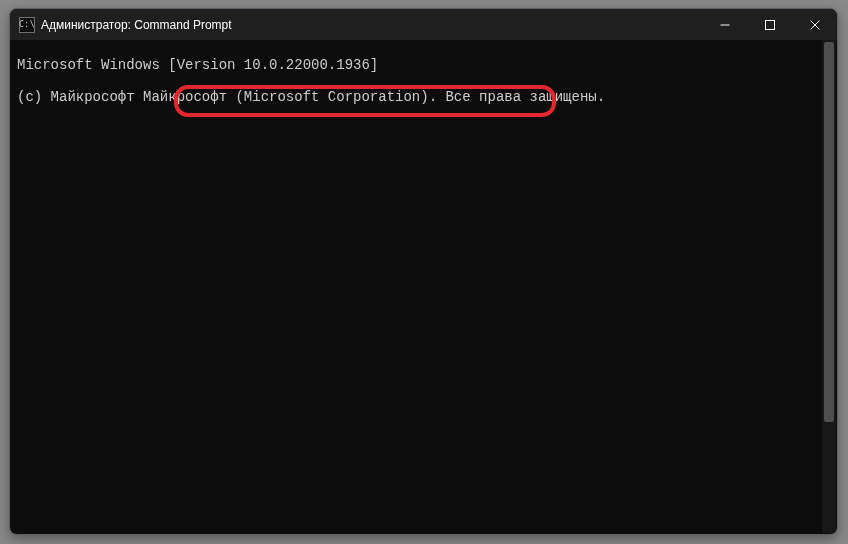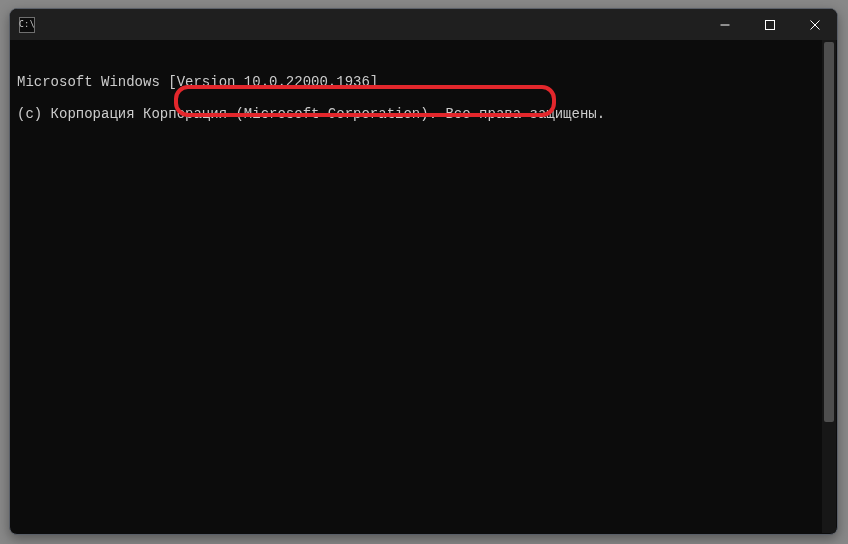--- a/index.html
+++ b/index.html
@@ -61,21 +61,21 @@
   }
   .ctrl-btn svg { display: block; }
   .terminal {
     position: absolute;
     left: 1px; right: 1px; top: 31px; bottom: 1px;
     background: #0c0c0c;
     color: #cccccc;
     font-family: Consolas, "Courier New", monospace;
     font-size: 14px;
     line-height: 16px;
-    padding: 18px 6px;
+    padding: 1px 6px;
     white-space: pre;
   }
   .terminal .line { display: block; }
   .terminal .blank { height: 16px; }
   
   .highlight {
     position: absolute;
     border: 4px solid #e3272c;
     border-radius: 14px;
     pointer-events: none;
@@ -97,20 +97,21 @@
   }
 </style>
 </head>
 <body>
 
 <div class="frame">
   <div class="window">
 
     <div class="titlebar">
       <span class="title-icon">C:\</span>
+      <span class="title-text">Администратор: Command Prompt</span>
       <span class="title-spacer"></span>
       <div class="ctrl-group">
         <div class="ctrl-btn">
           <svg width="10" height="10" viewBox="0 0 10 10">
             <line x1="0.5" y1="5" x2="9.5" y2="5" stroke="#ffffff" stroke-width="1"></line>
           </svg>
         </div>
         <div class="ctrl-btn">
           <svg width="10" height="10" viewBox="0 0 10 10">
             <rect x="0.5" y="0.5" width="9" height="9" fill="none" stroke="#ffffff" stroke-width="1"></rect>
@@ -120,21 +121,21 @@
           <svg width="10" height="10" viewBox="0 0 10 10">
             <line x1="0.5" y1="0.5" x2="9.5" y2="9.5" stroke="#ffffff" stroke-width="1"></line>
             <line x1="9.5" y1="0.5" x2="0.5" y2="9.5" stroke="#ffffff" stroke-width="1"></line>
           </svg>
         </div>
       </div>
     </div>
 
     <div class="terminal">
 <span class="line">Microsoft Windows [Version 10.0.22000.1936]</span>
-<span class="line">(c) Корпорация Корпорация (Microsoft Corporation). Все права защищены.</span>
+<span class="line">(c) Майкрософт Майкрософт (Microsoft Corporation). Все права защищены.</span>
 <span class="blank"></span>
     </div>
 
     <div class="scrollbar">
       <div class="scrollthumb"></div>
     </div>
 
   </div>
 
   <div class="highlight" id="hl" style="left: 174px; top: 85px; width: 382px; height: 32px;"></div>

